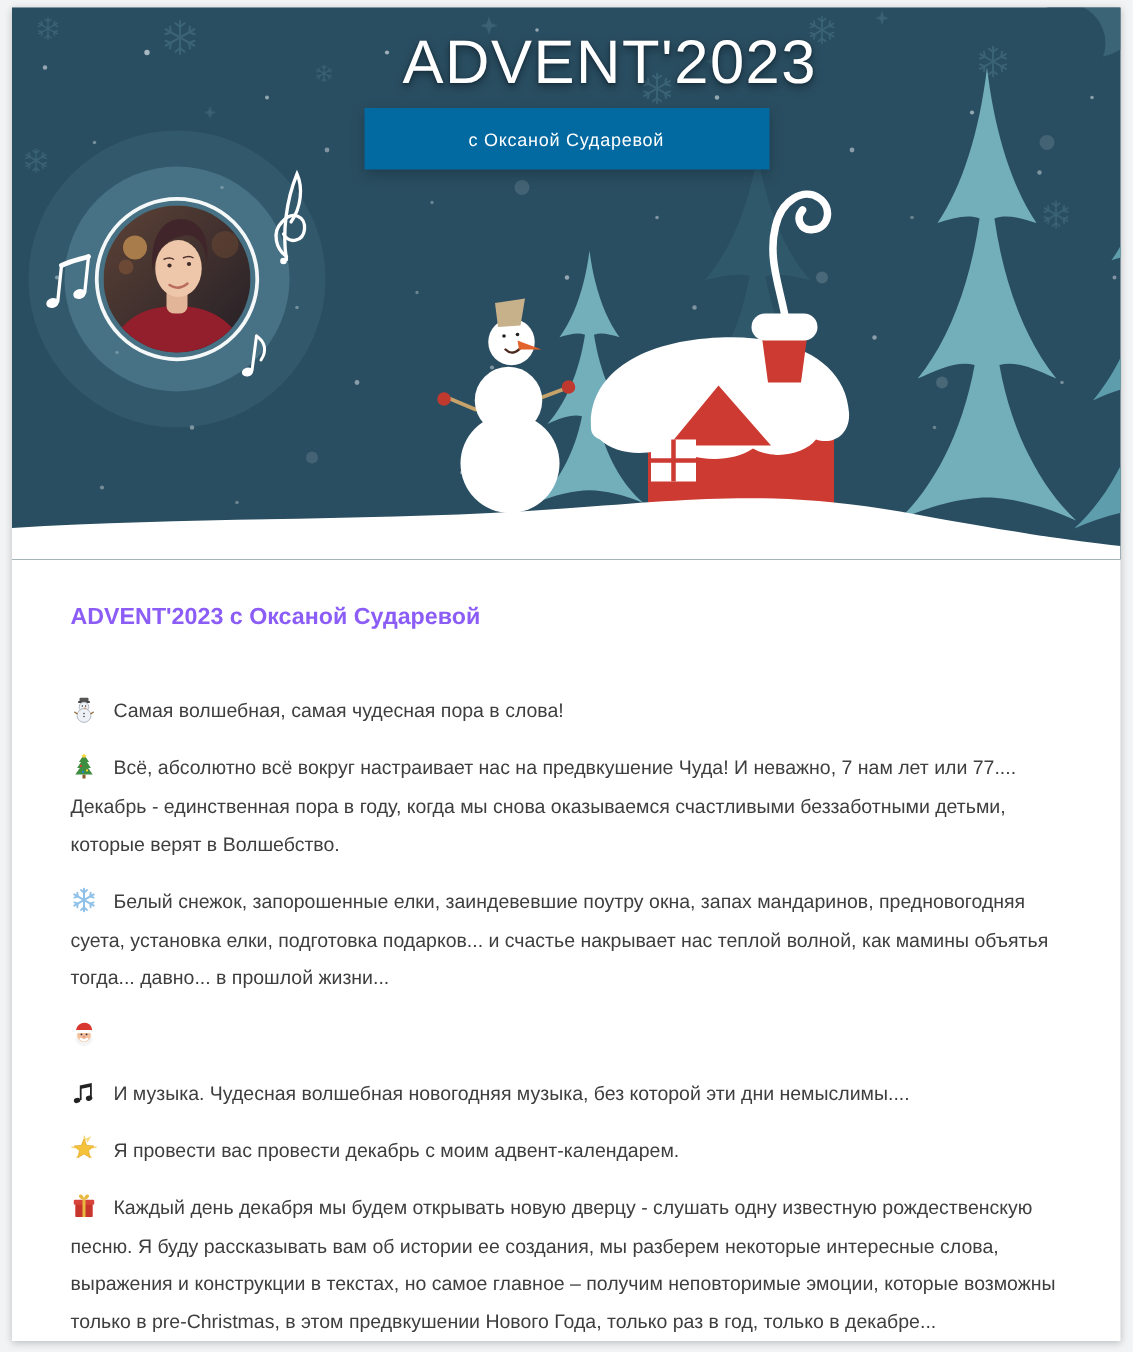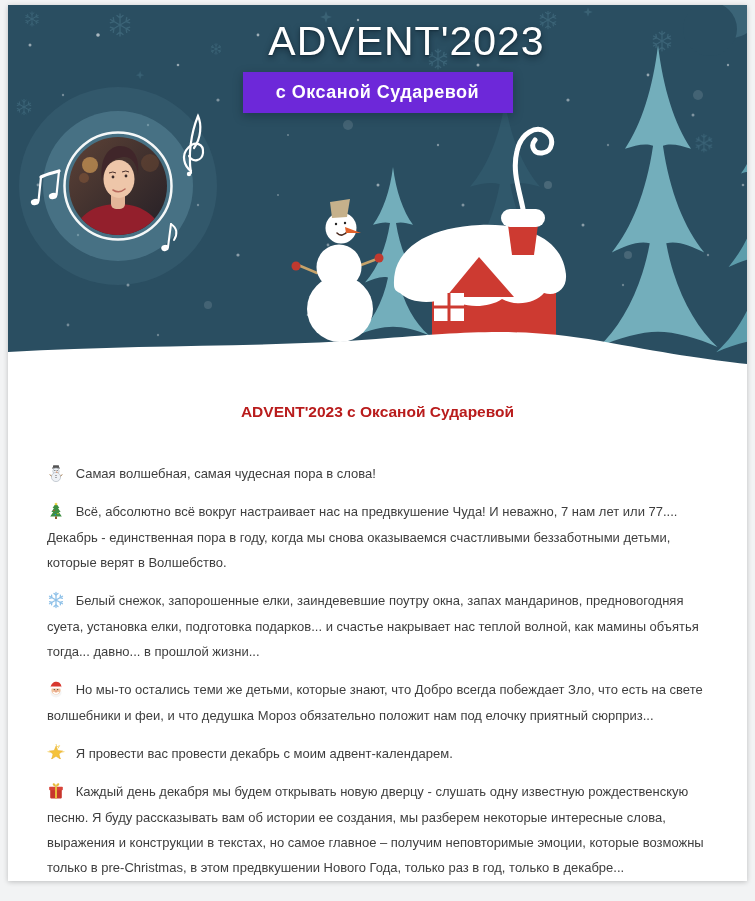--- a/index.html
+++ b/index.html
@@ -5,25 +5,25 @@
   html,body{margin:0;padding:0;background:#f2f3f4;font-family:"Liberation Sans",sans-serif;}
   body{width:755px;}
   .card{width:739px;margin:5px 8px 13px 8px;background:#fff;box-shadow:0 1px 5px rgba(0,0,0,.22);}
   
   .hero{position:relative;width:739px;height:368px;background:#2a4e61;overflow:hidden;}
   .hero svg.scene{position:absolute;left:0;top:0;display:block;}
   .hero-title{position:absolute;top:13px;left:0;width:100%;text-align:center;
     font-size:41px;font-weight:400;letter-spacing:1px;color:#fff;
     text-shadow:0 3px 6px rgba(8,22,32,.55),0 1px 2px rgba(8,22,32,.45);margin-left:29px;}
   .hero-banner{position:absolute;top:67px;left:50%;transform:translateX(-50%);
-    width:270px;height:41px;background:#6d28d9;color:#fff;display:flex;align-items:center;justify-content:center;
-    font-size:18px;font-weight:700;letter-spacing:.5px;box-shadow:0 3px 9px rgba(10,25,35,.35);}
+    width:270px;height:41px;background:#0369a1;color:#fff;display:flex;align-items:center;justify-content:center;
+    font-size:12px;font-weight:400;letter-spacing:.5px;box-shadow:0 3px 9px rgba(10,25,35,.35);}
   
   .content{padding:30px 39px 0 39px;color:#3e3e3e;}
-  .content h1{font-size:15.5px;font-weight:700;color:#b91c1c;margin:0 0 40px 0;text-align:center;}
+  .content h1{font-size:15.5px;font-weight:700;color:#8b5cf6;margin:0 0 40px 0;}
   .para{font-size:13px;line-height:1.95;margin:0 0 13px 0;}
   .em{display:inline-block;width:18px;height:18px;vertical-align:-4px;margin-right:7px;}
   .em svg{display:block;width:18px;height:18px;}
 </style>
 </head>
 <body>
 
 <div class="card">
 
   <div class="hero">
@@ -246,23 +246,30 @@
             <ellipse cx="9" cy="12.8" rx="5.6" ry="4.6" fill="#f5f5f5"></ellipse>
             <circle cx="9" cy="10" r="4.6" fill="#f2c29d"></circle>
             <path d="M3.6,7.4 C4,3.4 7,1.6 9.6,1.8 C12.6,2 14.6,4.4 14.4,7.4 Z" fill="#d8372f"></path>
             <rect x="3.2" y="6.6" width="11.6" height="2" rx="1" fill="#fff"></rect>
             <circle cx="14.8" cy="2.8" r="1.4" fill="#fff"></circle>
             <circle cx="7.3" cy="9.6" r=".6" fill="#333"></circle>
             <circle cx="10.7" cy="9.6" r=".6" fill="#333"></circle>
             <circle cx="9" cy="11.2" r=".9" fill="#e59a8a"></circle>
             <path d="M6.8,12.6 Q9,14.4 11.2,12.6" stroke="#fff" stroke-width="1.6" fill="none" stroke-linecap="round"></path>
           </svg></span>
-      <span>Но мы-то остались теми же детьми, которые знают, что Добро всегда побеждает Зло, что есть на свете волшебники и феи, и что дедушка Мороз обязательно положит нам под елочку приятный сюрприз...</span>
-    </p>
-
+    </p>
+
+    <p class="para">
+      <span class="em"><svg viewBox="0 0 18 18" fill="#222">
+            <ellipse cx="4.4" cy="14.6" rx="2.2" ry="1.7" transform="rotate(-18 4.4 14.6)"></ellipse>
+            <ellipse cx="12.4" cy="13.2" rx="2.2" ry="1.7" transform="rotate(-18 12.4 13.2)"></ellipse>
+            <path d="M6.2,14.4 L6.2,4.6 L14.2,3 L14.2,13 L13,13 L13,5.6 L7.4,6.8 L7.4,14.4 Z"></path>
+          </svg></span>
+      <span>И музыка. Чудесная волшебная новогодняя музыка, без которой эти дни немыслимы....</span>
+    </p>
 
     <p class="para">
       <span class="em"><svg viewBox="0 0 18 18">
             <path d="M9,0 L9.8,3 L12.6,1.6 L11,4.4 M17.4,7.6 L14.4,8.2 M14,14.8 L11.6,13 M4,14.8 L6.4,13 M.6,7.6 L3.6,8.2" stroke="#f8d978" stroke-width="1" fill="none"></path>
             <path d="M9,2.2 L10.8,6.6 L15.6,7 L12,10.1 L13.1,14.8 L9,12.3 L4.9,14.8 L6,10.1 L2.4,7 L7.2,6.6 Z" fill="#f5c33b" stroke="#e3a82a" stroke-width=".5"></path>
           </svg></span>
       <span>Я провести вас провести декабрь с моим адвент-календарем.</span>
     </p>
 
     <p class="para">

